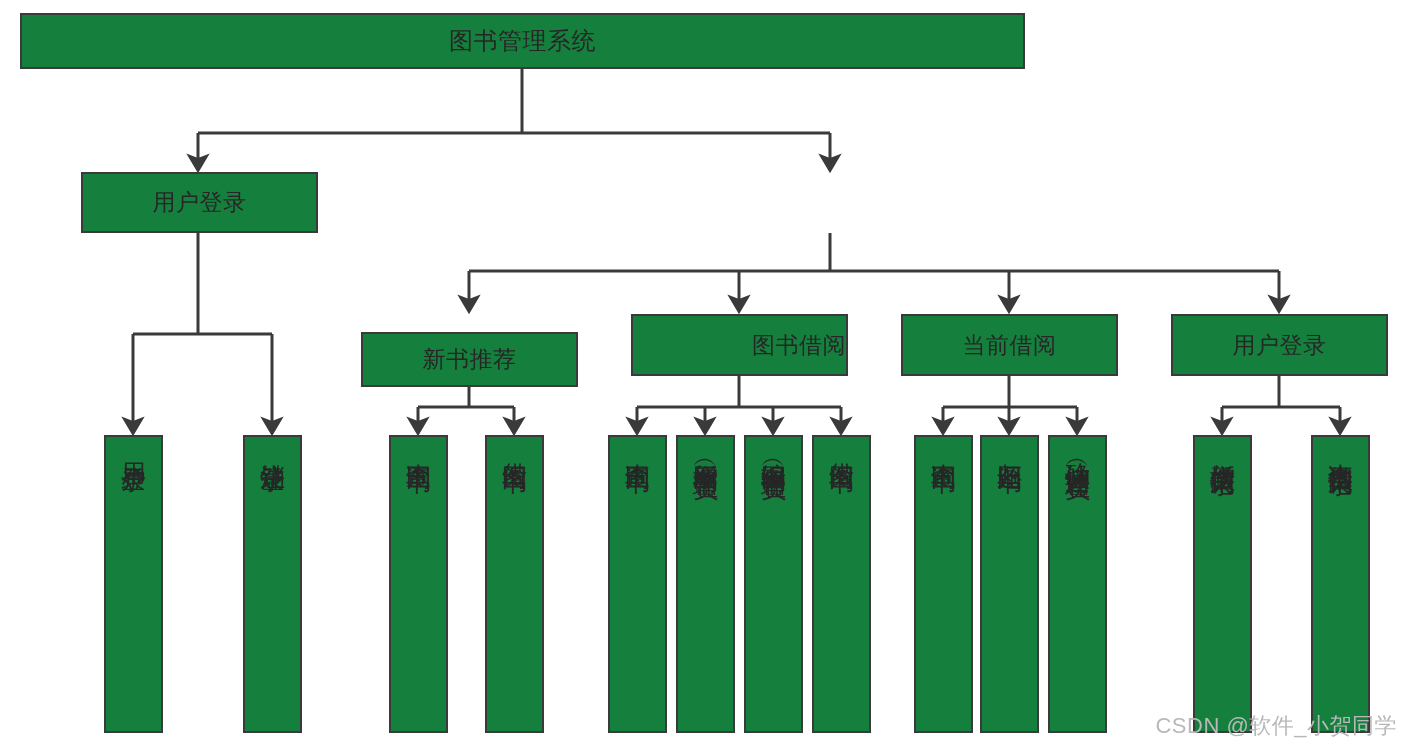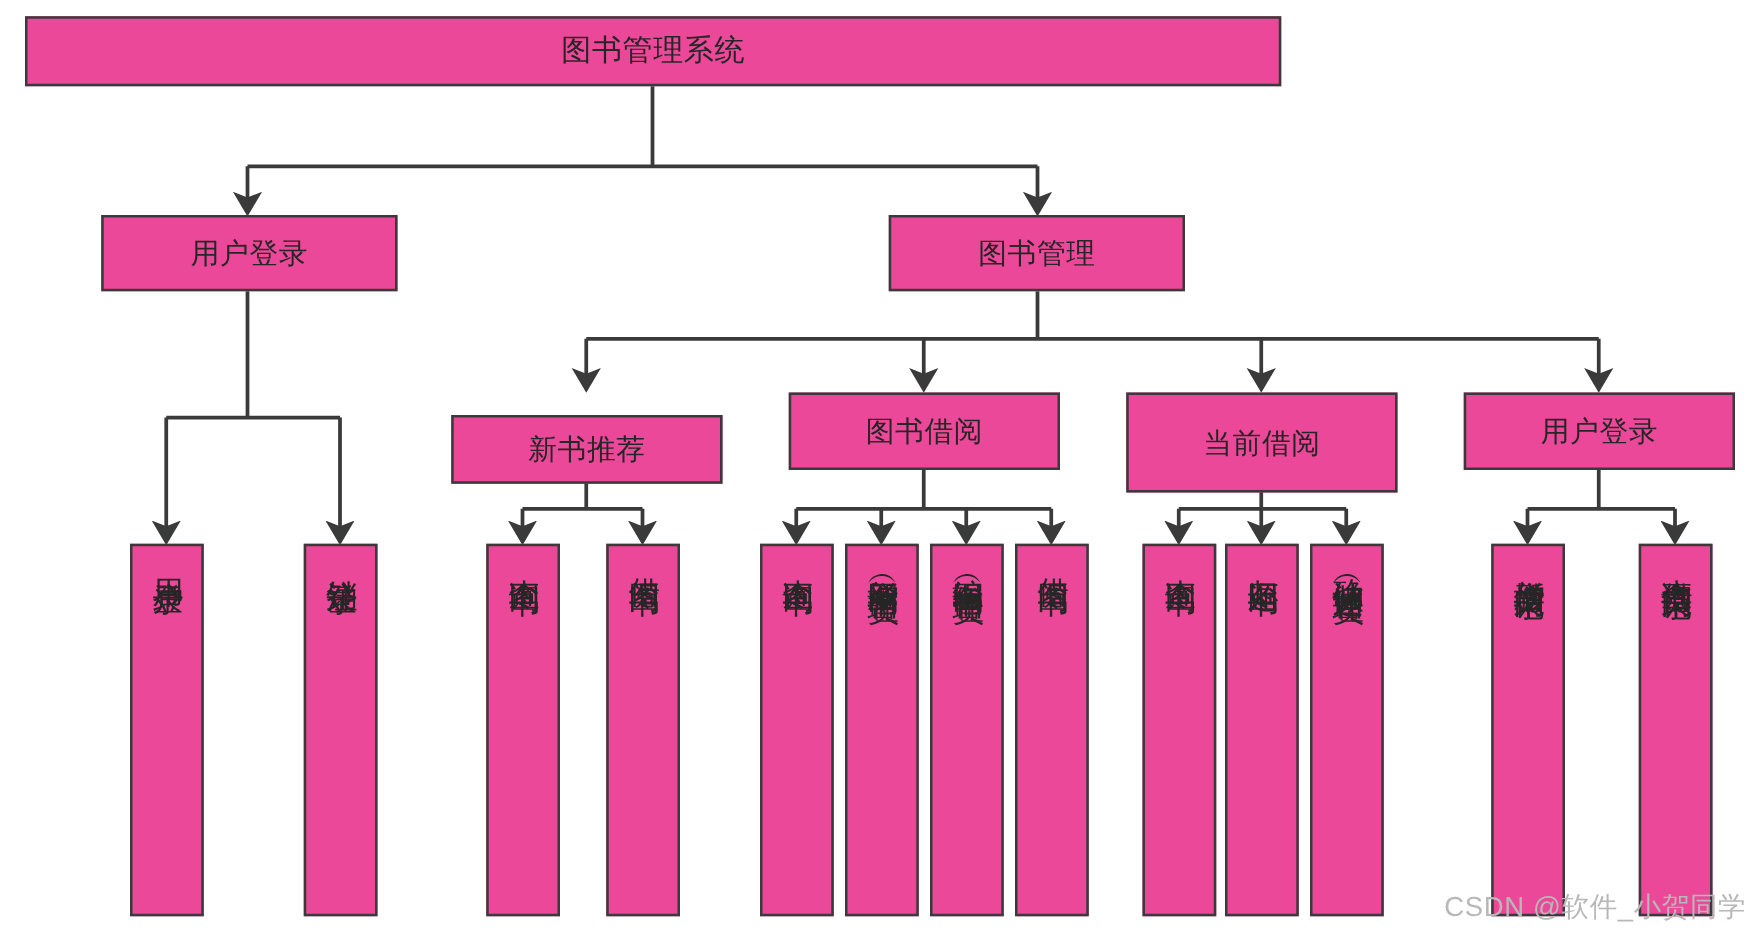--- a/index.html
+++ b/index.html
@@ -22,21 +22,21 @@
     position: absolute;
     left: 0;
     top: 0;
     width: 1405px;
     height: 747px;
     pointer-events: none;
   }
   .node {
     position: absolute;
     box-sizing: border-box;
-    background: #ec4899;
+    background: #15803d;
     border: 2.5px solid #3a3a3a;
     display: flex;
     align-items: center;
     justify-content: center;
     text-align: center;
     color: #262626;
     z-index: 2;
   }
   .node-label {
     display: block;
@@ -131,31 +131,28 @@
     </g>
   </svg>
 
   <div class="node horiz root" style="left:20px; top:13px; width:1005px; height:56px;">
     <span class="node-label">图书管理系统</span>
   </div>
 
   <div class="node horiz" style="left:81px; top:172px; width:237px; height:61px;">
     <span class="node-label">用户登录</span>
   </div>
-  <div class="node horiz" style="left:711px; top:172px; width:237px; height:61px;">
-    <span class="node-label">图书管理</span>
-  </div>
 
   <div class="node horiz" style="left:361px; top:332px; width:217px; height:55px;">
     <span class="node-label">新书推荐</span>
   </div>
-  <div class="node horiz" style="left:631px; top:314px; width:217px; height:62px;">
+  <div class="node horiz" style="left:631px; top:314px; width:217px; height:62px;justify-content:flex-end;">
     <span class="node-label">图书借阅</span>
   </div>
-  <div class="node horiz" style="left:901px; top:314px; width:217px; height:80px;">
+  <div class="node horiz" style="left:901px; top:314px; width:217px; height:62px;">
     <span class="node-label">当前借阅</span>
   </div>
   <div class="node horiz" style="left:1171px; top:314px; width:217px; height:62px;">
     <span class="node-label">用户登录</span>
   </div>
 
   <div class="node vert" style="left:104px; top:435px; width:59px; height:298px;">
     <span class="node-label">用户登录</span>
   </div>
   <div class="node vert" style="left:243px; top:435px; width:59px; height:298px;">

